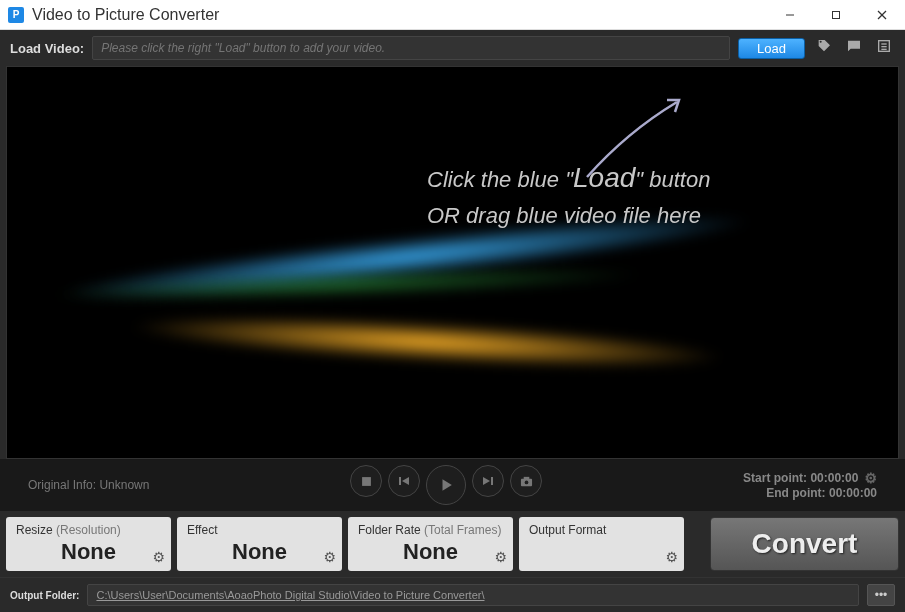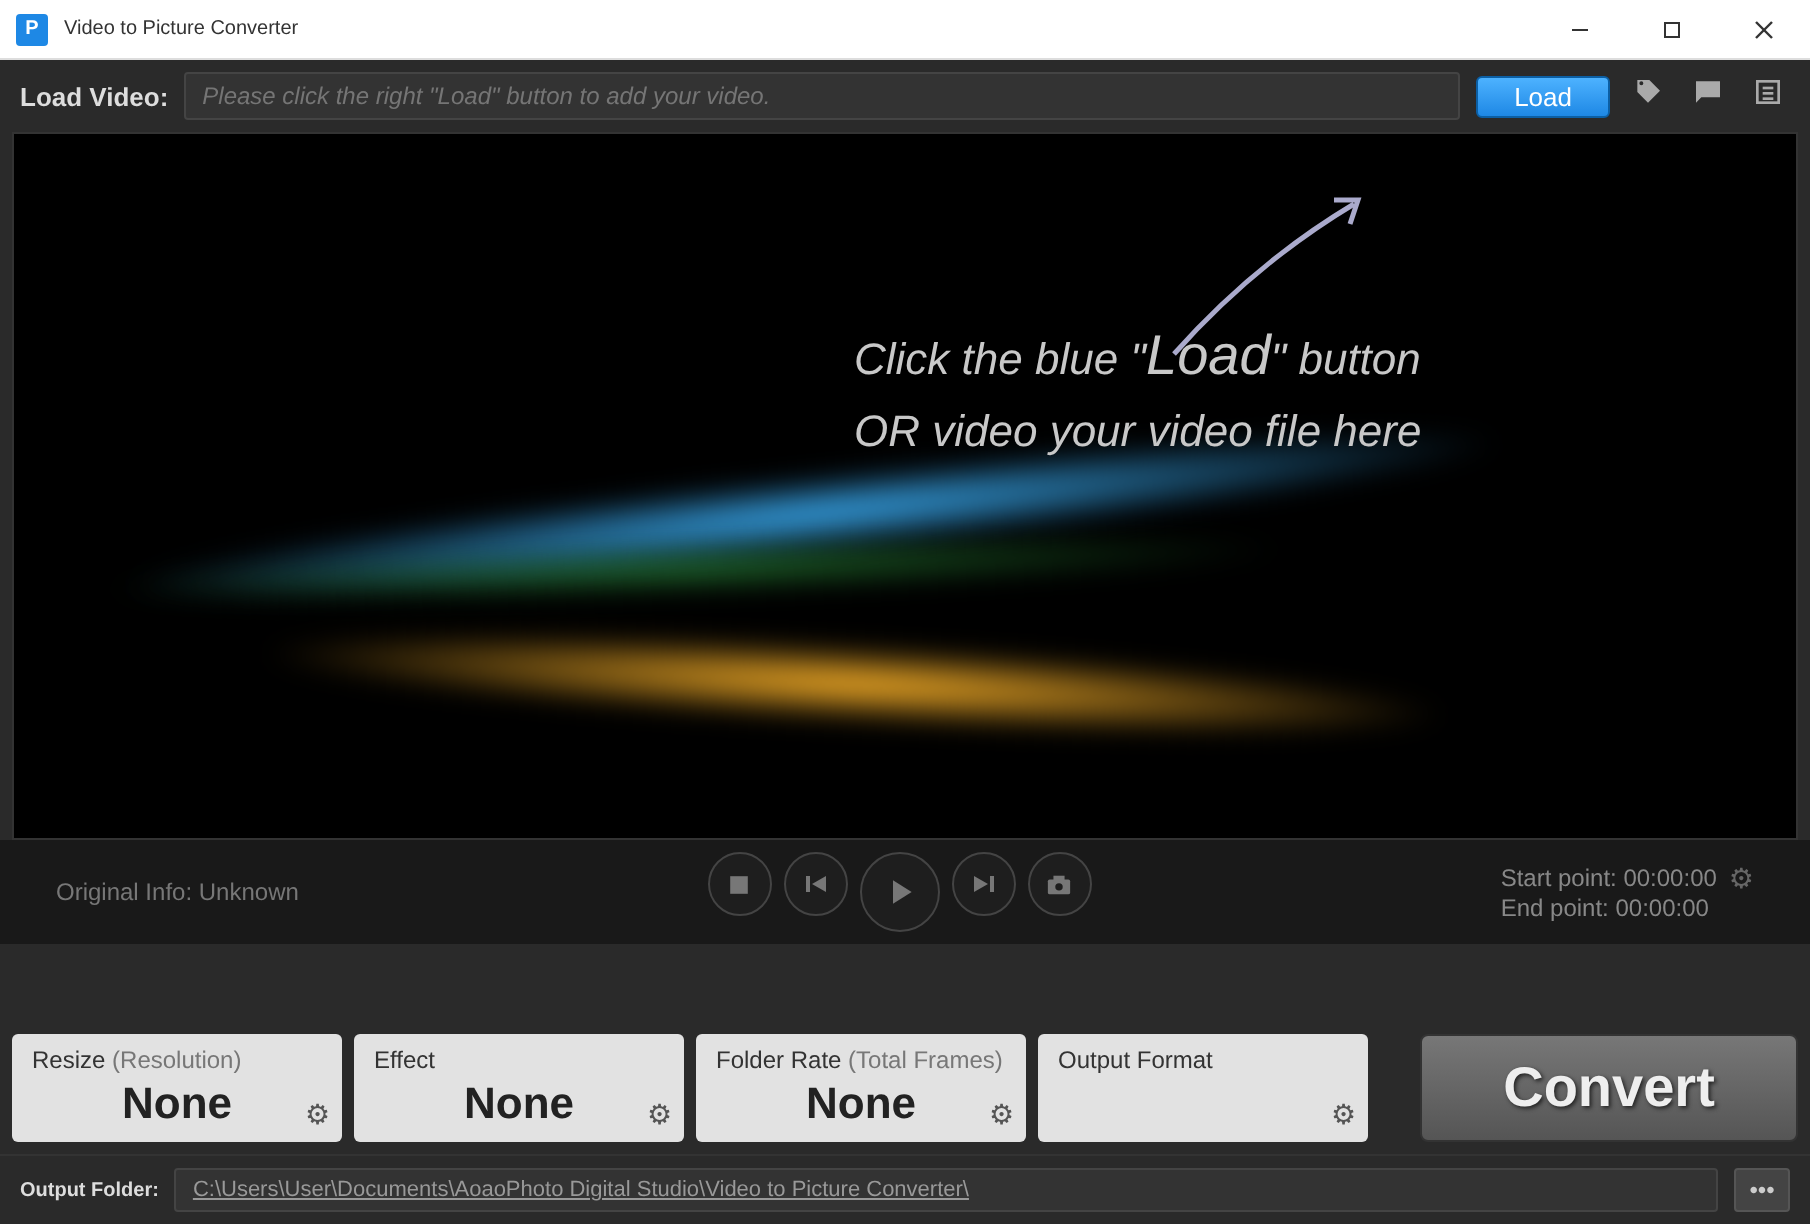--- a/index.html
+++ b/index.html
@@ -1,19 +1,19 @@
 <!DOCTYPE html>
 <html><head>
 <meta charset="utf-8">
 <style>
   * { margin: 0; padding: 0; box-sizing: border-box; font-family: "Segoe UI", Tahoma, sans-serif; }
   body { background: #fff; width: 905px; height: 612px; overflow: hidden; }
   .titlebar { height: 30px; background: #fff; border-bottom: 1px solid #ddd; display: flex; align-items: center; padding-left: 8px; }
   .titlebar .logo { width: 16px; height: 16px; background: #1e88e5; border-radius: 2px; margin-right: 8px; display:flex; align-items:center; justify-content:center; color:#fff; font-size:10px; font-weight:bold; }
-  .titlebar .title { font-size: 10px; color: #333; }
+  .titlebar .title { font-size: 16px; color: #333; }
   .window-controls { margin-left: auto; display: flex; }
   .window-controls div { width: 46px; height: 30px; display: flex; align-items: center; justify-content: center; font-size: 14px; color: #333; cursor: pointer; }
   .app { background: #2a2a2a; height: 582px; display: flex; flex-direction: column; }
   .toolbar { display: flex; align-items: center; padding: 6px 10px; gap: 8px; background: #2a2a2a; }
   .toolbar-label { color: #ddd; font-weight: bold; font-size: 13px; }
   .path-input { flex: 1; height: 24px; background: #333; border: 1px solid #444; color: #888; font-size: 12px; padding: 0 8px; border-radius: 2px; font-style: italic; }
   .load-btn { background: linear-gradient(#4db2ff,#1e88e5); color: #fff; border: 1px solid #0b5fa5; padding: 2px 18px; font-size: 13px; border-radius: 3px; cursor: pointer; }
   .toolbar .icon { color: #aaa; font-size: 16px; width: 22px; text-align: center; cursor: pointer; }
   .preview { flex: 1; background: #000; margin: 0 6px; position: relative; overflow: hidden; border: 1px solid #333;}
   .streak { position: absolute; border-radius: 50%; filter: blur(6px); }
@@ -21,23 +21,23 @@
   .streak.green { width: 600px; height: 25px; background: radial-gradient(ellipse at center, rgba(60,200,80,0.5), rgba(0,50,0,0) 70%); top: 205px; left: 40px; transform: rotate(-2deg); }
   .streak.orange { width: 600px; height: 40px; background: radial-gradient(ellipse at center, rgba(255,180,40,0.95), rgba(50,20,0,0) 70%); top: 255px; left: 120px; transform: rotate(3deg); }
   .hint { position: absolute; color: #c8c8c8; font-family: "Comic Sans MS", cursive; font-style: italic; text-align: left; top: 90px; left: 420px; font-size: 22px; line-height: 1.5; }
   .hint .load-word { font-size: 28px; }
   .arrow-svg { position: absolute; top: 25px; left: 560px; width: 150px; height: 90px; }
   .controls-row { display: flex; align-items: center; padding: 6px 28px; color: #777; font-size: 12px; background:#191919;}
   .player-controls { display: flex; gap: 6px; margin: 0 auto; }
   .pbtn { width: 32px; height: 32px; border: 1px solid #444; border-radius: 50%; display: flex; align-items: center; justify-content: center; color: #777; cursor: pointer; font-size: 13px; background:#1e1e1e;}
   .pbtn.play { width: 40px; height: 40px; font-size: 16px; }
   .right-info { text-align: right; font-size: 12px; color:#888; }
-  .right-info .row { display:flex; align-items:center; gap:6px;}
+  .right-info .row { display:flex; align-items:center; justify-content:flex-end; gap:6px;font-weight:bold;}
   .gear-sm { color:#666; font-size:14px; cursor:pointer;}
-  .settings-row { display: flex; gap: 6px; padding: 6px; align-items: stretch; background:#2a2a2a;margin-top:39px;}
+  .settings-row { display: flex; gap: 6px; padding: 6px; align-items: stretch; background:#2a2a2a;}
   .setting-box { background: #e2e2e2; border-radius: 3px; padding: 6px 10px; width: 165px; position: relative; }
   .setting-box .label { font-size: 12px; color: #333; }
   .setting-box .label .sub { color: #777; }
   .setting-box .value { font-size: 22px; font-weight: bold; text-align: center; color: #222; margin-top: 2px; }
   .setting-box .gear { position: absolute; right: 6px; bottom: 6px; color: #555; font-size: 14px; cursor: pointer; }
   .convert-btn { flex: 1; margin-left: 20px; background: linear-gradient(#777,#555); border: 1px solid #333; border-radius: 4px; color: #eee; font-size: 28px; font-weight: bold; display: flex; align-items: center; justify-content: center; cursor: pointer; text-shadow: 1px 1px 2px #222;}
   .output-row { display: flex; align-items: center; padding: 6px 10px; gap: 8px; background:#2a2a2a; border-top:1px solid #333;}
   .output-row .label { color: #ddd; font-weight: bold; font-size: 10px; }
   .output-row .path { flex: 1; height: 22px; background: #333; border: 1px solid #444; color: #999; font-size: 11px; padding: 0 8px; border-radius: 2px; text-decoration: underline; }
   .output-row .browse { width: 28px; height: 22px; background: #444; border: 1px solid #555; color: #ccc; font-size: 12px; border-radius: 2px; display:flex; align-items:center; justify-content:center; cursor:pointer;}
@@ -96,21 +96,21 @@
   <div class="preview">
     <div class="streak blue"></div>
     <div class="streak green"></div>
     <div class="streak orange"></div>
     <svg class="arrow-svg" viewBox="0 0 150 90">
       <path d="M 20 85 Q 60 40 110 10" stroke="#aac" stroke-width="2.5" fill="none"></path>
       <path d="M 100 8 L 112 8 L 108 20" stroke="#aac" stroke-width="2.5" fill="none"></path>
     </svg>
     <div class="hint">
       <span>Click the blue "</span><span class="load-word">Load</span><span>" button</span><br>
-      <span>OR video your video file here</span>
+      <span>OR drag blue video file here</span>
     </div>
   </div>
 
   <div class="controls-row">
     <div>
       <span>Original Info:</span> <span>Unknown</span>
     </div>
     <div class="player-controls">
       <div class="pbtn">
         <svg width="11" height="11" viewBox="0 0 10 10">

